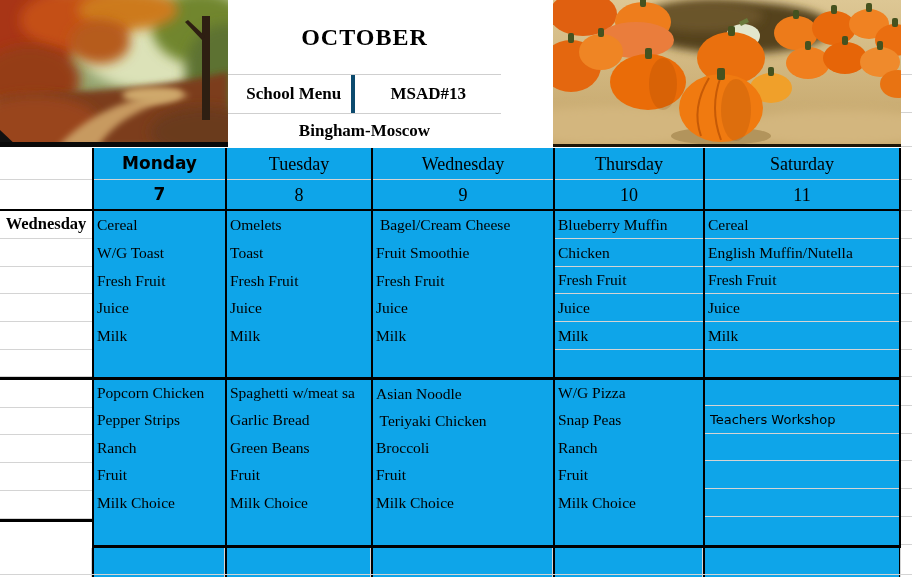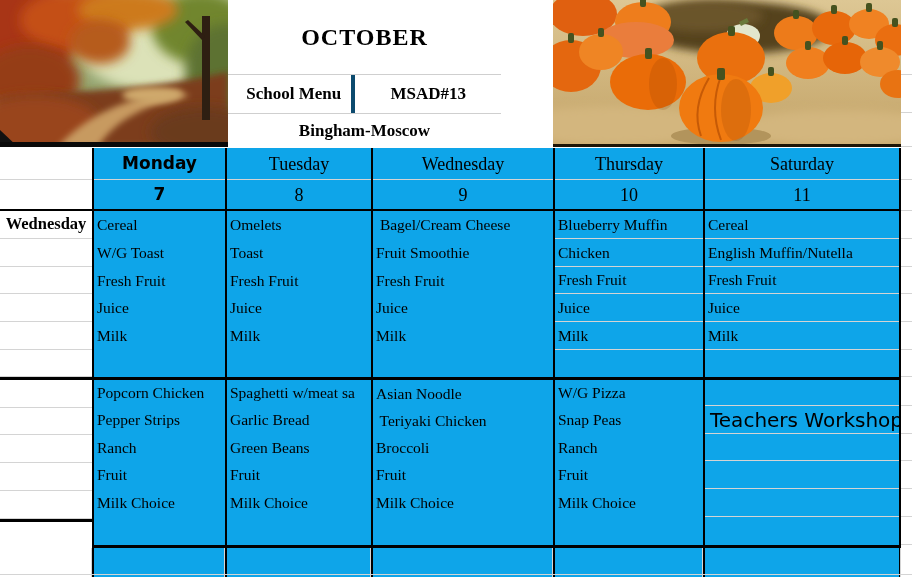--- a/index.html
+++ b/index.html
@@ -23,21 +23,21 @@
   .cell{display:flex;align-items:center;box-sizing:border-box;overflow:hidden;
         white-space:pre;padding-left:3px;font-size:15.5px;line-height:1;}
   .center{justify-content:center;padding-left:0;}
   .gl{border-bottom:1px solid #d4d4d4;}
   .blk2{border-bottom:2px solid #000;}
   .hr3{height:3px;background:#000;}
   .h32{height:32px}.h31{height:31px}.h28{height:28px}.h27{height:27px}.h26{height:26px}
   .day{font-weight:normal;font-size:18px;}
   .meal{font-weight:bold;font-size:16.5px;}
   .hand{font-family:"DejaVu Sans",sans-serif;font-weight:bold;font-size:17px;}
-  .hand-sm{font-family:"DejaVu Sans",sans-serif;font-size:20px;padding-left:5px;}
+  .hand-sm{font-family:"DejaVu Sans",sans-serif;font-size:13px;padding-left:5px;}
   #topline{left:92px;top:148px;width:809px;height:1px;background:#000;}
   
   #rmargin{left:901px;top:0;width:11px;height:577px;background-repeat:no-repeat;
     background-image:
       linear-gradient(#d4d4d4,#d4d4d4),linear-gradient(#d4d4d4,#d4d4d4),linear-gradient(#d4d4d4,#d4d4d4),
       linear-gradient(#d4d4d4,#d4d4d4),linear-gradient(#d4d4d4,#d4d4d4),linear-gradient(#d4d4d4,#d4d4d4),
       linear-gradient(#d4d4d4,#d4d4d4),linear-gradient(#d4d4d4,#d4d4d4),linear-gradient(#d4d4d4,#d4d4d4),
       linear-gradient(#d4d4d4,#d4d4d4),linear-gradient(#d4d4d4,#d4d4d4),linear-gradient(#d4d4d4,#d4d4d4),
       linear-gradient(#d4d4d4,#d4d4d4),linear-gradient(#d4d4d4,#d4d4d4),linear-gradient(#d4d4d4,#d4d4d4),
       linear-gradient(#d4d4d4,#d4d4d4),linear-gradient(#d4d4d4,#d4d4d4),linear-gradient(#d4d4d4,#d4d4d4);

